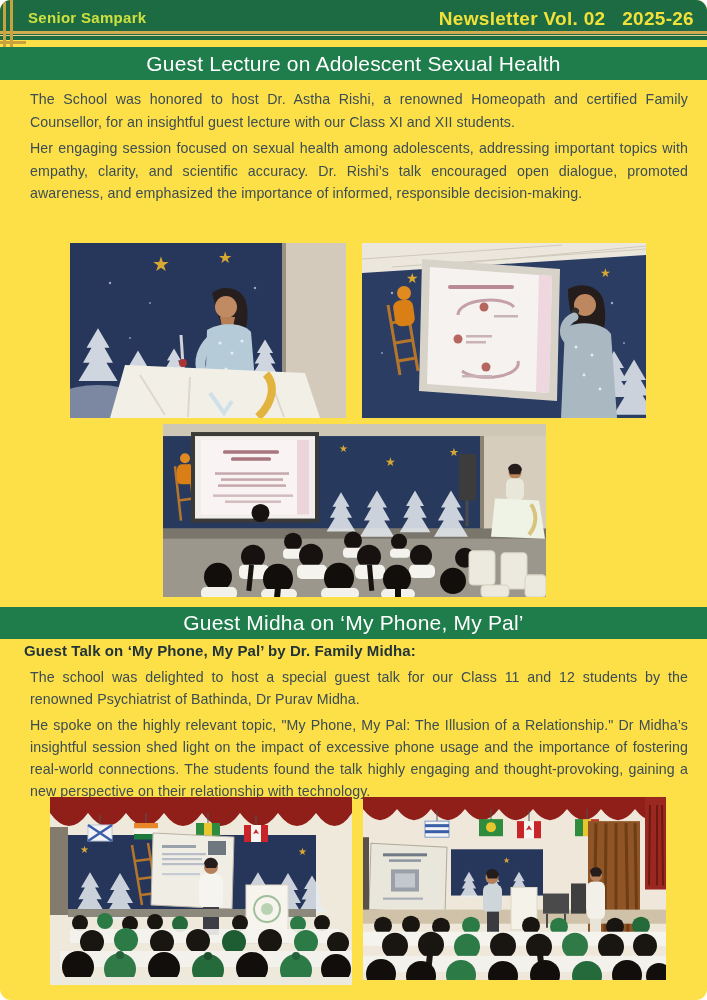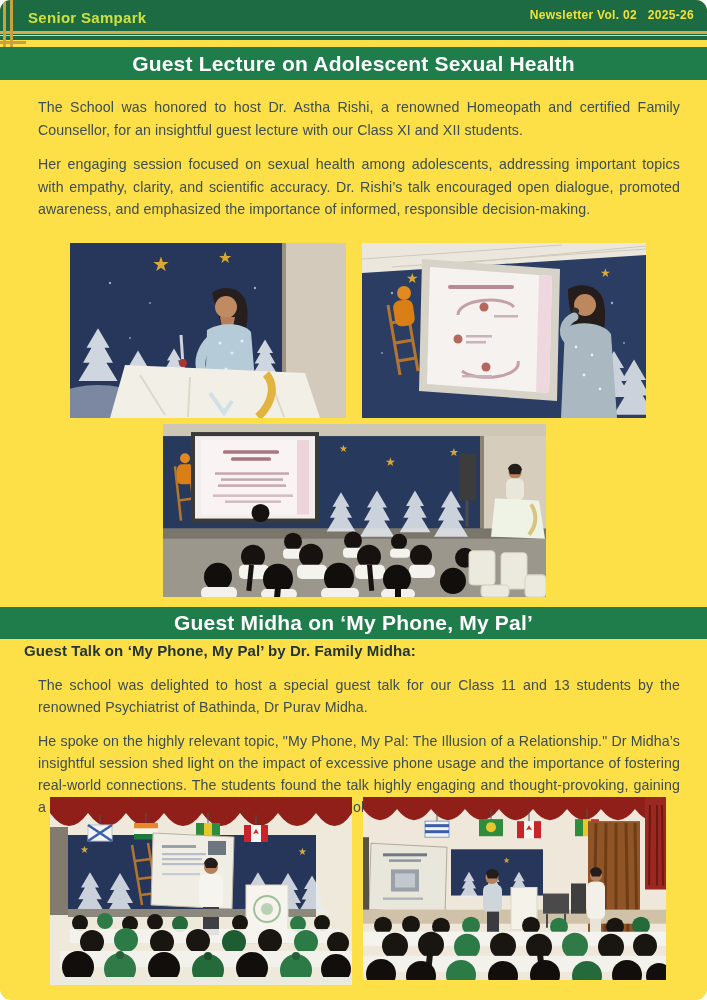--- a/index.html
+++ b/index.html
@@ -1,36 +1,36 @@
 <!DOCTYPE html>
 <html><head>
 <meta charset="utf-8">
 <style>
   html,body{margin:0;padding:0;background:#fff;}
   .page{position:relative;width:707px;height:1000px;background:#fde047;overflow:hidden;
         font-family:"Liberation Sans",sans-serif;border-radius:11px;}
   
   .topbar{position:absolute;left:0;top:0;width:707px;height:40px;background:#1d6b43;}
   .brand{position:absolute;left:28px;top:9px;font-size:15px;font-weight:bold;color:#cde040;letter-spacing:.3px;}
-  .issue{position:absolute;right:13px;top:8px;font-size:12px;font-weight:bold;color:#f2e139;letter-spacing:.3px;}
+  .issue{position:absolute;right:13px;top:8px;font-size:19px;font-weight:bold;color:#f2e139;letter-spacing:.3px;}
   .goldline{position:absolute;left:0;top:31px;width:707px;height:3px;background:#d2ac50;}
   .goldline2{position:absolute;left:0;top:35px;width:707px;height:1px;background:#e6d392;}
   .orn-v1{position:absolute;left:3px;top:0;width:3px;height:62px;background:#c9a23e;}
   .orn-v2{position:absolute;left:10px;top:0;width:3px;height:62px;background:#c9a23e;}
   .orn-h{position:absolute;left:0;top:41px;width:26px;height:3px;background:#c9a23e;}
   
   .banner{position:absolute;left:0;width:707px;background:#1f7c4b;color:#fff;
           display:flex;align-items:center;justify-content:center;
-          font-weight:bold;font-size:21px;letter-spacing:.2px;}
+          font-weight:normal;font-size:21px;letter-spacing:.2px;}
   .banner1{top:47px;height:33px;}
   .banner2{top:607px;height:32px;}
   
   .copy{position:absolute;left:26px;width:666px;color:#3c4d55;font-size:14.2px;
         line-height:22.5px;text-align:justify;letter-spacing:.1px;}
-  .copy p{margin:12px;}
+  .copy p{margin:4px;}
   .copy1{top:84px;}
   .copy2{top:662px;line-height:22px;}
   .lead{position:absolute;left:24px;top:642px;width:670px;color:#233439;
         font-size:15px;font-weight:bold;letter-spacing:.1px;}
   
   .ph{position:absolute;overflow:hidden;}
   .ph svg{display:block;width:100%;height:100%;}
   .phA{left:70px; top:243px;width:276px;height:175px;}
   .phB{left:362px;top:243px;width:284px;height:175px;}
   .phC{left:163px;top:424px;width:383px;height:173px;}
@@ -259,21 +259,21 @@
         <rect x="338" y="128" width="26" height="36" rx="4"></rect>
         <rect x="362" y="150" width="21" height="22" rx="4"></rect>
         <rect x="318" y="160" width="28" height="12" rx="4"></rect>
       </g>
     </svg>
   </div>
 
   <div class="banner banner2">Guest Midha on ‘My Phone, My Pal’</div>
   <div class="lead">Guest Talk on ‘My Phone, My Pal’ by Dr. Family Midha:</div>
   <div class="copy copy2">
-    <p>The school was delighted to host a special guest talk for our Class 11 and 13 students by the renowned Psychiatrist of Bathinda, Dr Purav Midha.</p>
+    <p>The school was delighted to host a special guest talk for our Class 11 and 12 students by the renowned Psychiatrist of Bathinda, Dr Purav Midha.</p>
     <p>He spoke on the highly relevant topic, "My Phone, My Pal: The Illusion of a Relationship." Dr Midha’s insightful session shed light on the impact of excessive phone usage and the importance of fostering real-world connections. The students found the talk highly engaging and thought-provoking, gaining a new perspective on their relationship with technology.</p>
   </div>
 
   <div class="ph phD">
     <svg viewBox="0 0 302 188" preserveAspectRatio="none">
       <defs>
           <path id="treeD" d="M0,-32 L10,-15 L-10,-15 Z M0,-25 L13,-2 L-13,-2 Z M0,-14 L17,14 L-17,14 Z"></path>
         </defs>
       <rect x="0" y="0" width="302" height="188" fill="#efe9db"></rect>
       <rect x="18" y="38" width="248" height="78" fill="#26365b"></rect>

